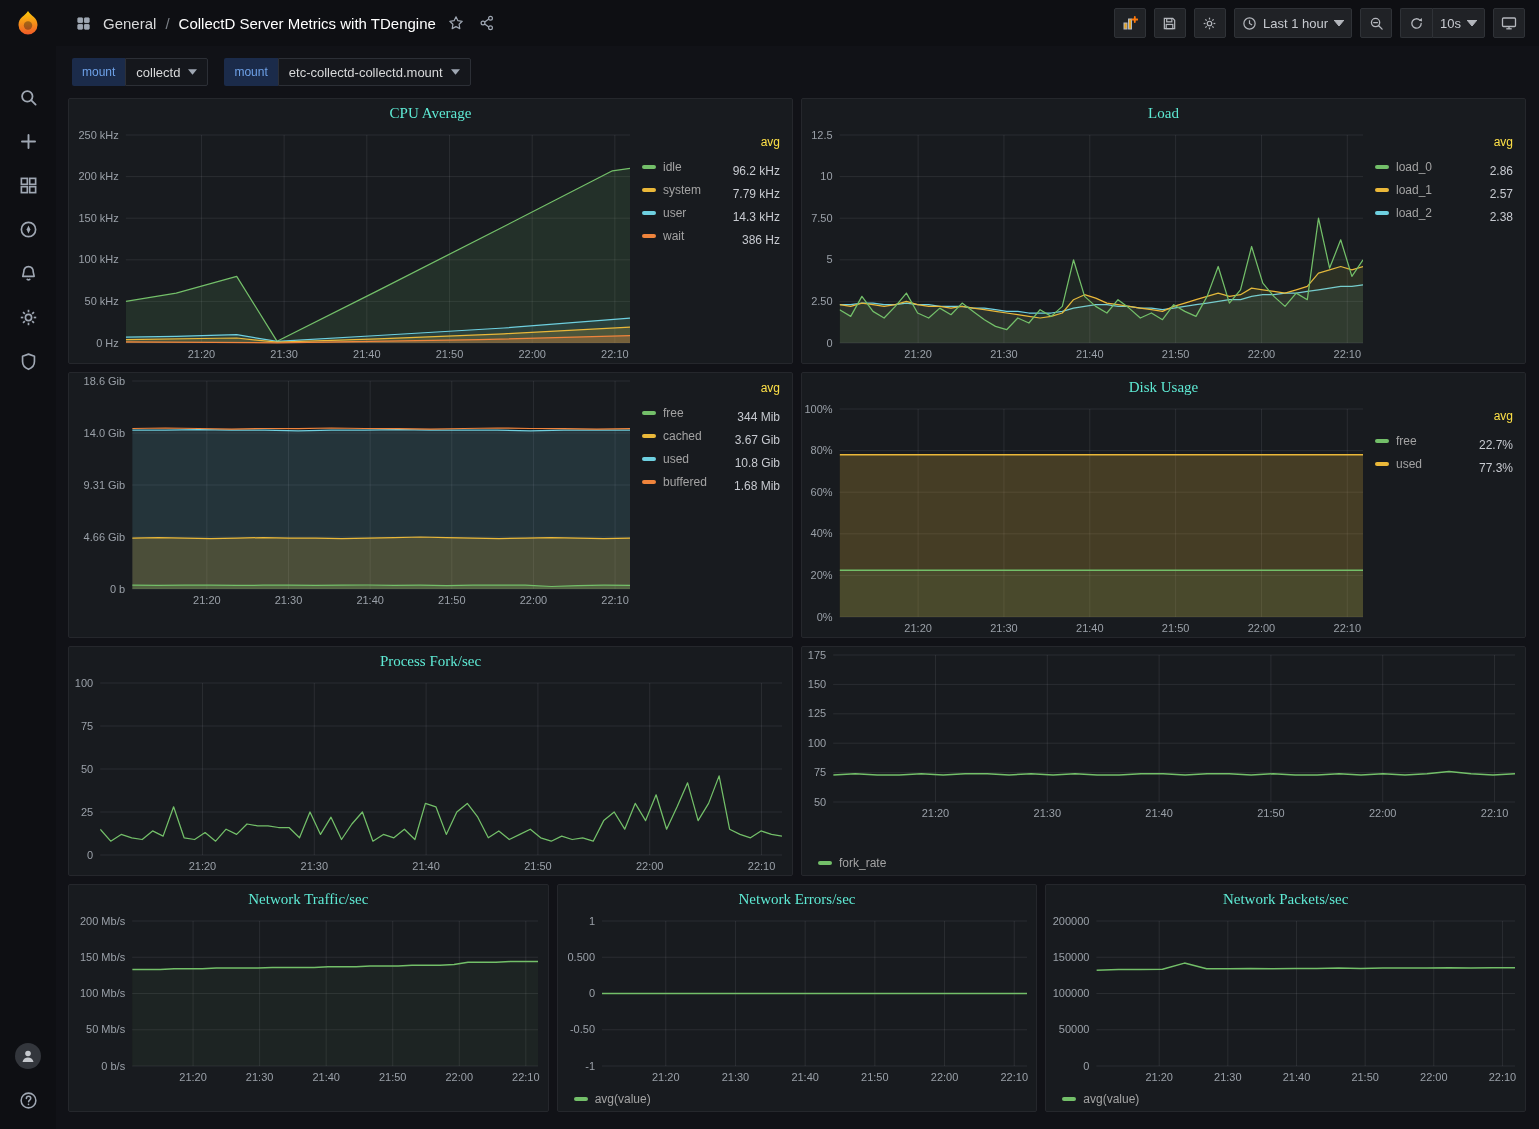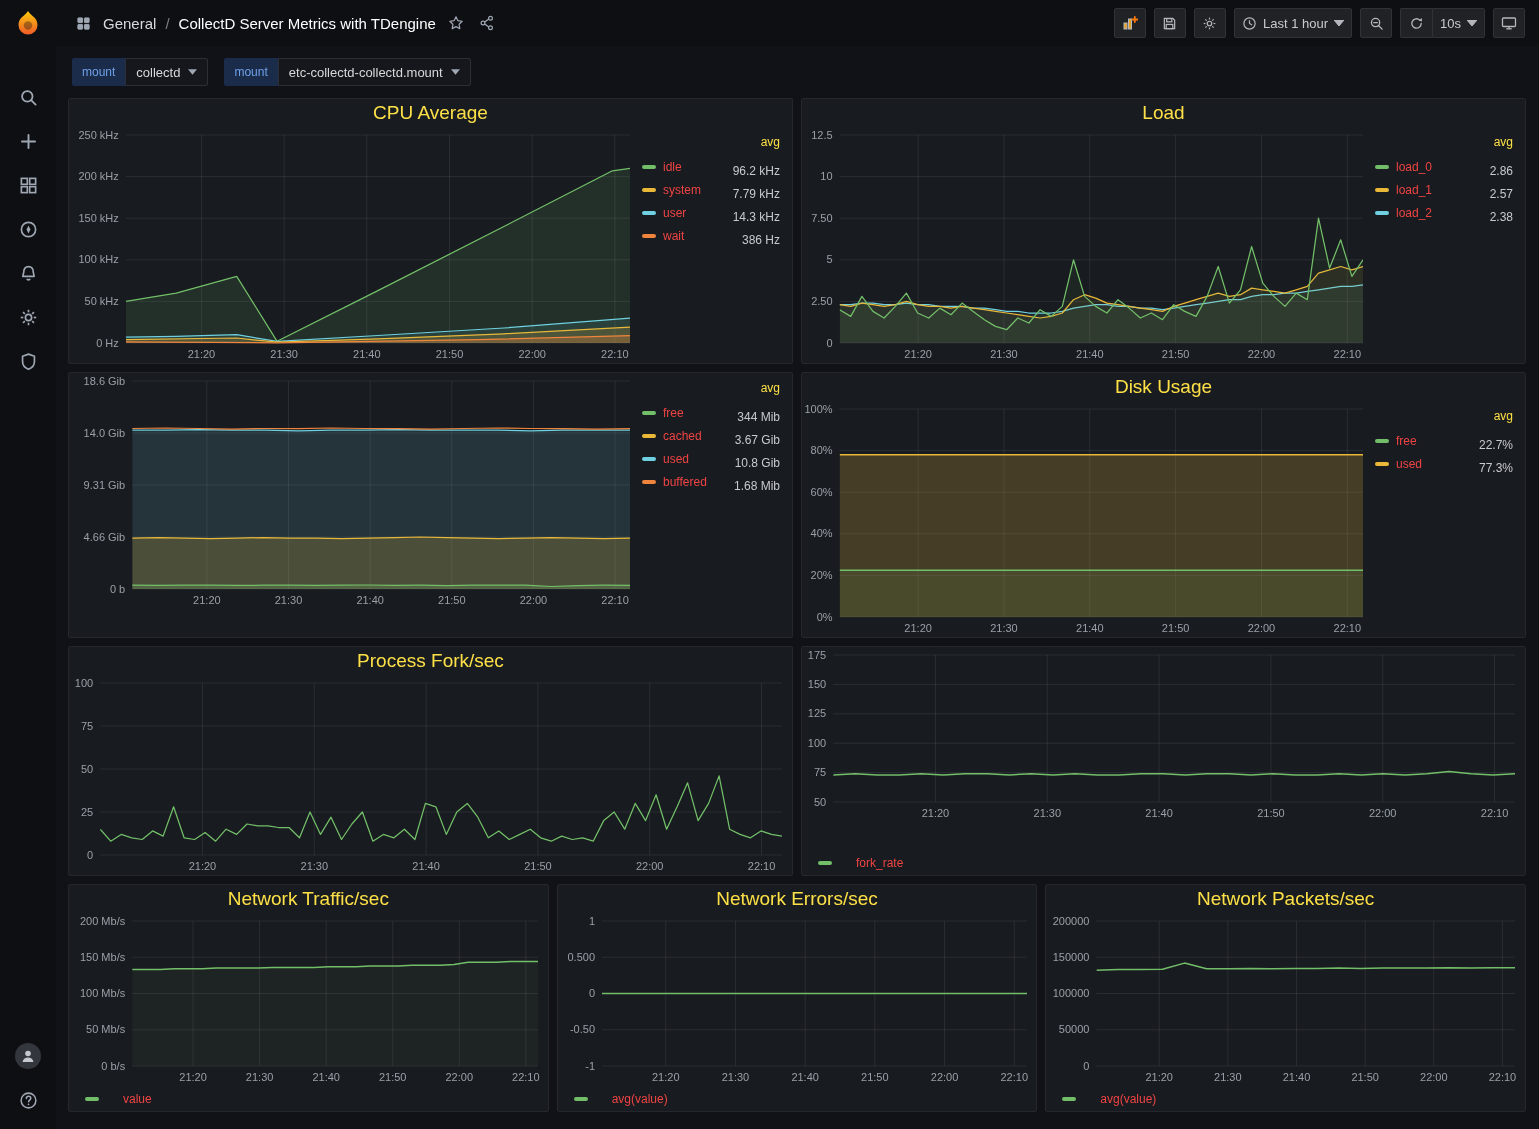--- a/index.html
+++ b/index.html
@@ -47,34 +47,34 @@
   .row { display:grid; gap:8px; margin-bottom:8px; }
   .two { grid-template-columns:1fr 1fr; }
   .three { grid-template-columns:1fr 1fr 1fr; }
   .r1, .r2 { height:266px; }
   .r3 { height:230px; }
   .r4 { height:228px; }
 
   .panel { background:#181b1f; border:1px solid #25272c; border-radius:2px;
     display:flex; flex-direction:column; overflow:hidden; }
   .panel-header { height:28px; display:flex; align-items:center; justify-content:center; cursor:pointer; flex:none; }
-  .panel-title { font-size:19px; font-weight:500; color:#fde047; }
+  .panel-title { font-size:15px; font-weight:500; color:#5eead4;font-family:Liberation Serif, serif; }
   .panel-content { flex:1; min-height:0; display:flex; }
   .plot { flex:1; min-width:0; position:relative; }
   .plot svg { position:absolute; left:0; top:0; }
   .plot svg text { fill:#9aa0a8; font-family:"Liberation Sans", sans-serif; font-size:11px; }
 
   .legend-right { width:152px; flex:none; padding:8px 12px 0 2px; font-size:12px; }
   .legend-head { display:flex; justify-content:flex-end; height:20px; color:#fde047; }
   .legend-row { display:flex; align-items:center; height:23px; gap:7px; cursor:pointer; }
   .legend-swatch { width:14px; height:4px; border-radius:2px; flex:none; }
-  .legend-label { color:#ef4444;text-align:right; }
+  .legend-label { color:#a3a3a3;text-align:right; }
   .legend-value { margin-left:auto; color:#c7cad0;margin-top:8px; }
 
-  .legend-bottom { height:25px; flex:none; display:flex; align-items:center; gap:24px;
+  .legend-bottom { height:25px; flex:none; display:flex; align-items:center; gap:7px;
     padding-left:16px; font-size:12px; color:#d0d2d6; cursor:pointer; }
 </style>
 </head>
 <body>
 
 <nav class="sidebar">
   <div class="logo">
     <svg width="26" height="26" viewBox="0 0 26 26">
       <defs>
           <linearGradient id="lg" x1="0" y1="1" x2="0" y2="0">
@@ -672,24 +672,20 @@
               <clipPath id="clip6">
                 <rect x="63.2" y="6" width="405.8" height="149"></rect>
               </clipPath>
               <g clip-path="url(#clip6)">
                 <path d="M63.2 56.6 L77.2 56.6 L91.2 56.6 L105.2 55.8 L119.2 55.8 L133.2 55.8 L147.2 55.1 L161.2 55.1 L175.1 55.1 L189.1 55.1 L203.1 54.4 L217.1 54.4 L231.1 54.4 L245.1 54.4 L259.1 53.7 L273.1 53.7 L287.1 53.7 L301.1 53.0 L315.1 53.0 L329.1 53.0 L343.1 52.2 L357.1 52.2 L371.0 52.2 L385.0 51.5 L399.0 49.3 L413.0 49.3 L427.0 49.3 L441.0 48.6 L455.0 48.6 L469.0 48.6 L469.0 153 L63.2 153 Z" fill="#73bf69" fill-opacity="0.06" stroke="none"></path>
                 <path d="M63.2 56.6 L77.2 56.6 L91.2 56.6 L105.2 55.8 L119.2 55.8 L133.2 55.8 L147.2 55.1 L161.2 55.1 L175.1 55.1 L189.1 55.1 L203.1 54.4 L217.1 54.4 L231.1 54.4 L245.1 54.4 L259.1 53.7 L273.1 53.7 L287.1 53.7 L301.1 53.0 L315.1 53.0 L329.1 53.0 L343.1 52.2 L357.1 52.2 L371.0 52.2 L385.0 51.5 L399.0 49.3 L413.0 49.3 L427.0 49.3 L441.0 48.6 L455.0 48.6 L469.0 48.6 " fill="none" stroke="#73bf69" stroke-width="1.5" stroke-linejoin="round"></path>
               </g>
             </svg>
           </div>
         </div>
-      <div class="legend-bottom">
-          <span class="legend-swatch" style="background: rgb(115, 191, 105);"></span>
-          <span class="legend-label">value</span>
-        </div>
     </section>
     <section class="panel">
       <header class="panel-header">
         <h2 class="panel-title">Network Errors/sec</h2>
         </header>
       <div class="panel-content">
           <div class="plot">
             <svg width="479" height="173" viewBox="0 0 479 173">
               <line x1="44" y1="153" x2="469" y2="153" stroke="rgba(204,204,220,0.10)" stroke-width="1"></line>
               <text x="37" y="156.5" text-anchor="end">-1</text>

